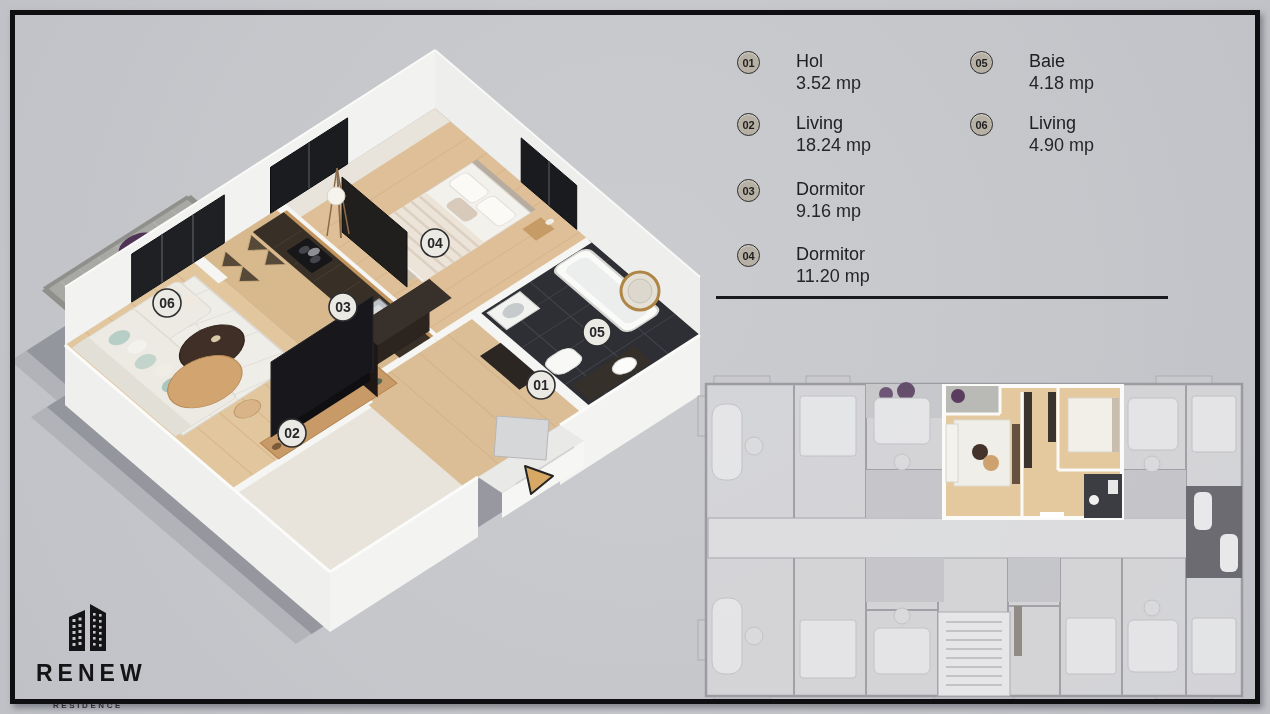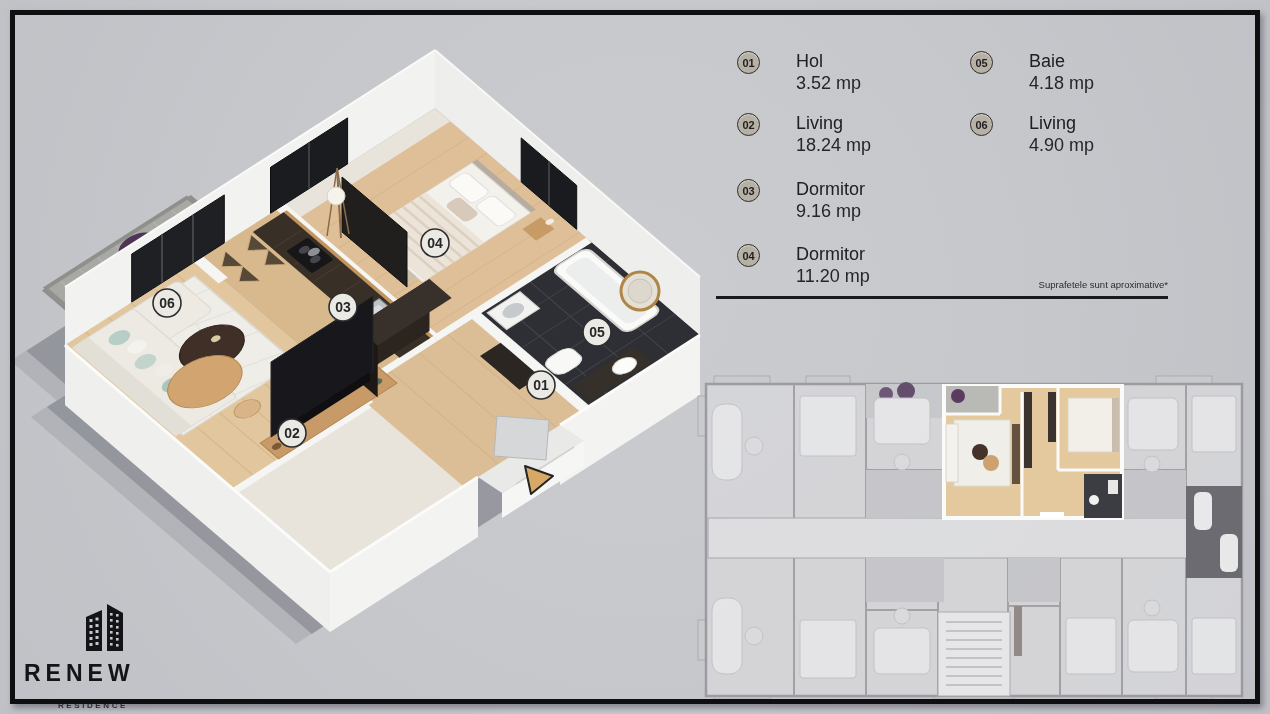--- a/index.html
+++ b/index.html
@@ -14,21 +14,21 @@
   .lg-badge{width:21px;height:21px;border-radius:50%;background:#b7b1a5;border:1.5px solid #2c2c2e;
             color:#1f1f21;font-size:11px;font-weight:700;display:flex;align-items:center;justify-content:center;
             margin-top:1px;box-shadow:inset 0 1px 1px rgba(255,255,255,.5);}
   .lg-text{margin-left:36px;font-size:18px;line-height:22px;color:#202024;}
   .lg-area{color:#26262a;}
   .disclaimer{position:absolute;left:715px;top:279px;width:453px;text-align:right;
               font-size:9.5px;color:#2b2b2e;z-index:20;}
   .divider{position:absolute;left:716px;top:296px;width:452px;height:3px;background:#191a1d;z-index:20;}
   .total{position:absolute;left:779px;top:304px;font-size:20.5px;color:#141417;letter-spacing:.3px;z-index:20;}
   
-  .logo{position:absolute;left:24px;top:601px;width:104px;text-align:right;z-index:20;color:#141416;}
+  .logo{position:absolute;left:36px;top:601px;width:104px;text-align:center;z-index:20;color:#141416;}
   .logo .brand{font-size:23px;font-weight:600;letter-spacing:5px;margin-top:3px;}
   .logo .sub{font-size:8px;font-weight:600;letter-spacing:2.6px;color:#1d1d20;margin-top:14px;}
 </style>
 </head>
 <body>
 
 <div class="stage">
 
   <svg class="art" viewBox="0 0 1270 714">
 
@@ -384,21 +384,20 @@
       </div>
   </div>
   <div class="legend-item" style="left:970px;top:112px;">
     <div class="lg-badge">06</div>
     <div class="lg-text">
         <div>Living</div>
       <div class="lg-area">4.90 mp</div>
       </div>
   </div>
 
-  <div class="disclaimer">Suprafetele sunt aproximative*</div>
   <div class="divider"></div>
 
   <div class="logo">
     <svg width="46" height="52" viewBox="0 0 44 52">
       <polygon points="3,16 19,9 19,50 3,50" fill="#141416"></polygon>
       <polygon points="24,3 40,12 40,50 24,50" fill="#141416"></polygon>
       <g fill="#c6c7cb">
         <rect x="6.5" y="18" width="3" height="3"></rect>
           <rect x="12.5" y="16.5" width="3" height="3"></rect>
         <rect x="6.5" y="24" width="3" height="3"></rect>

